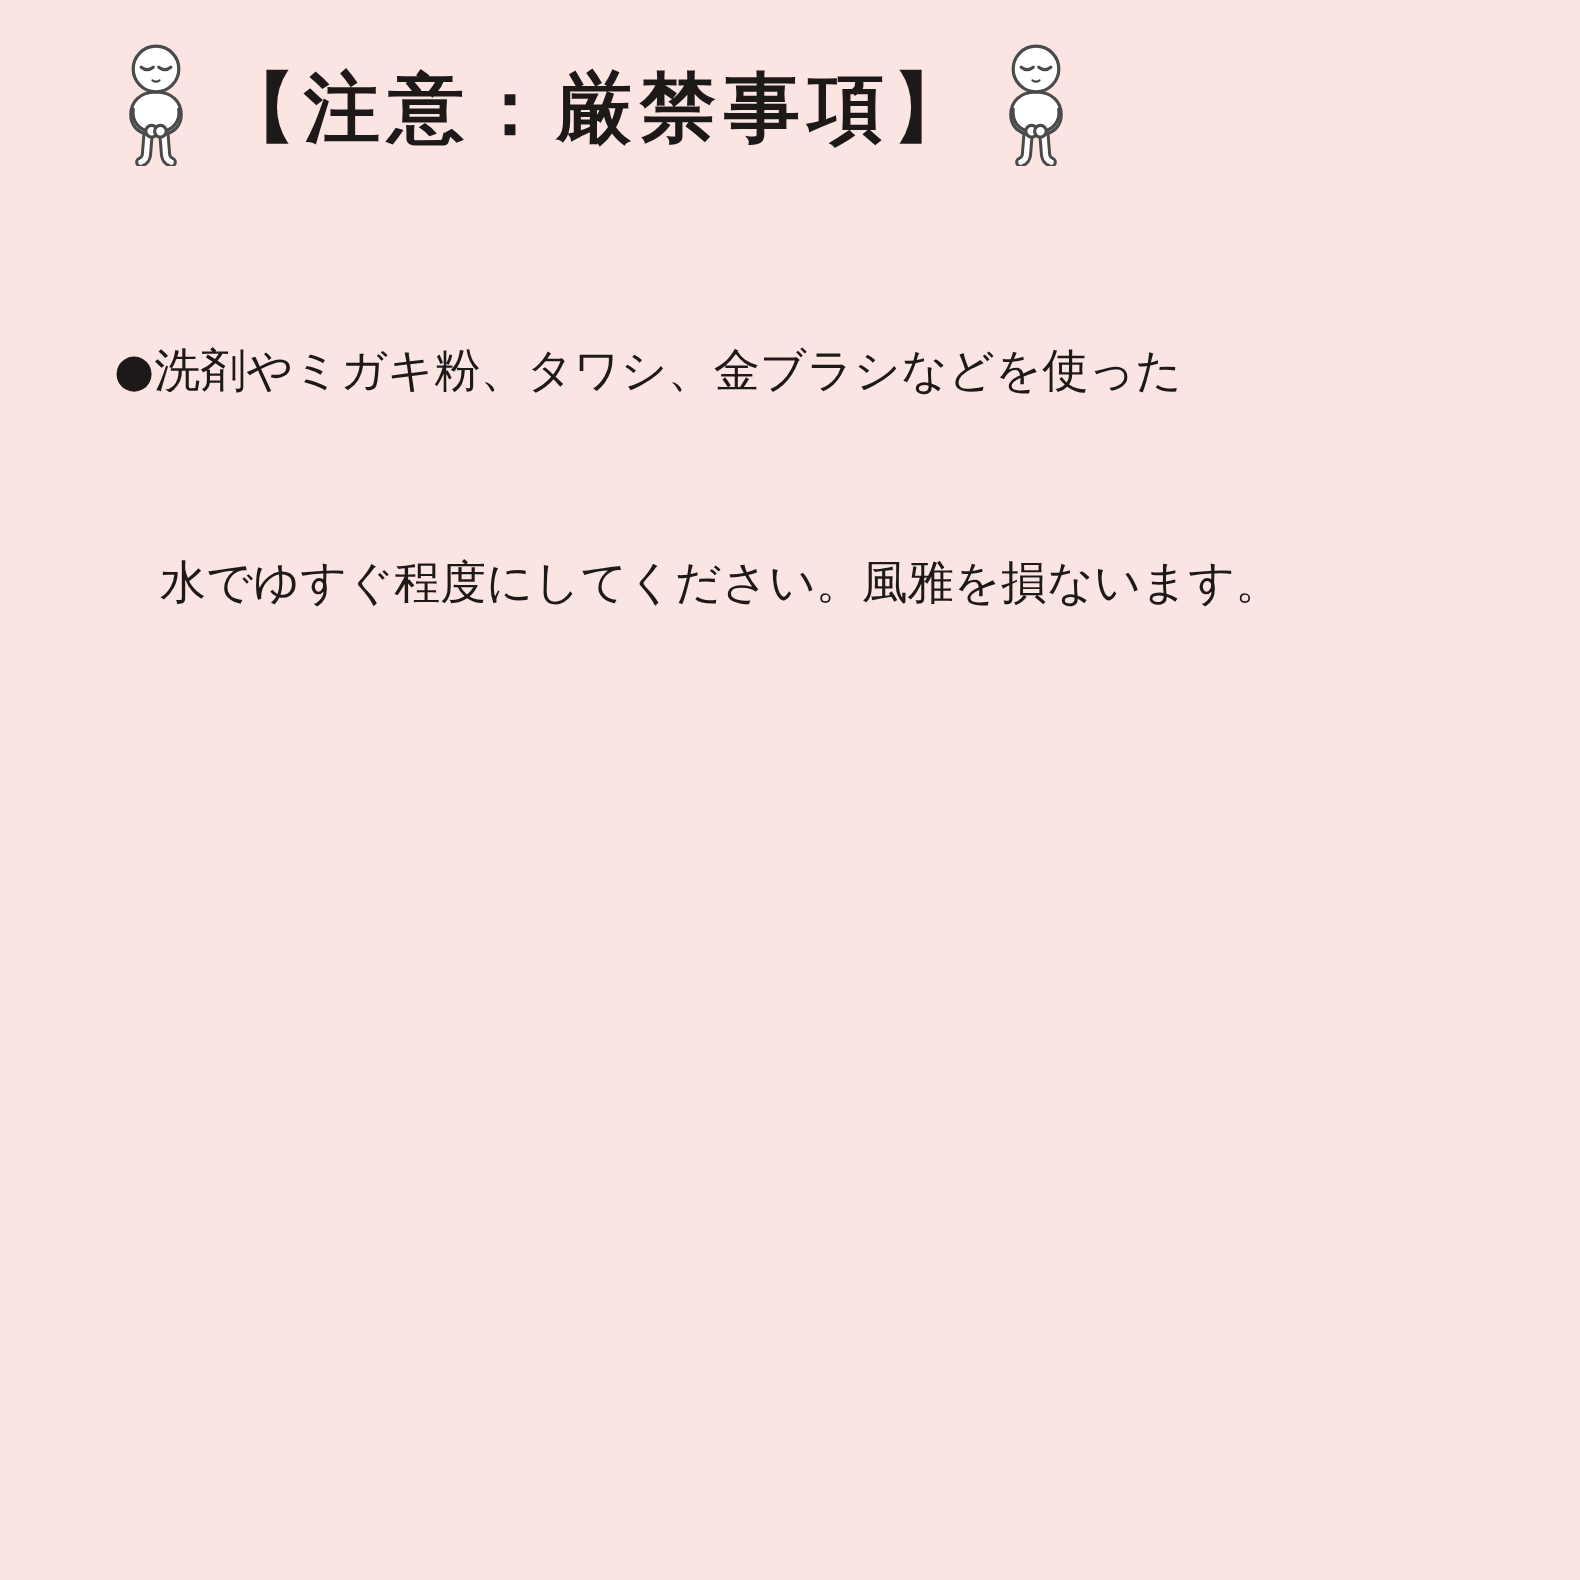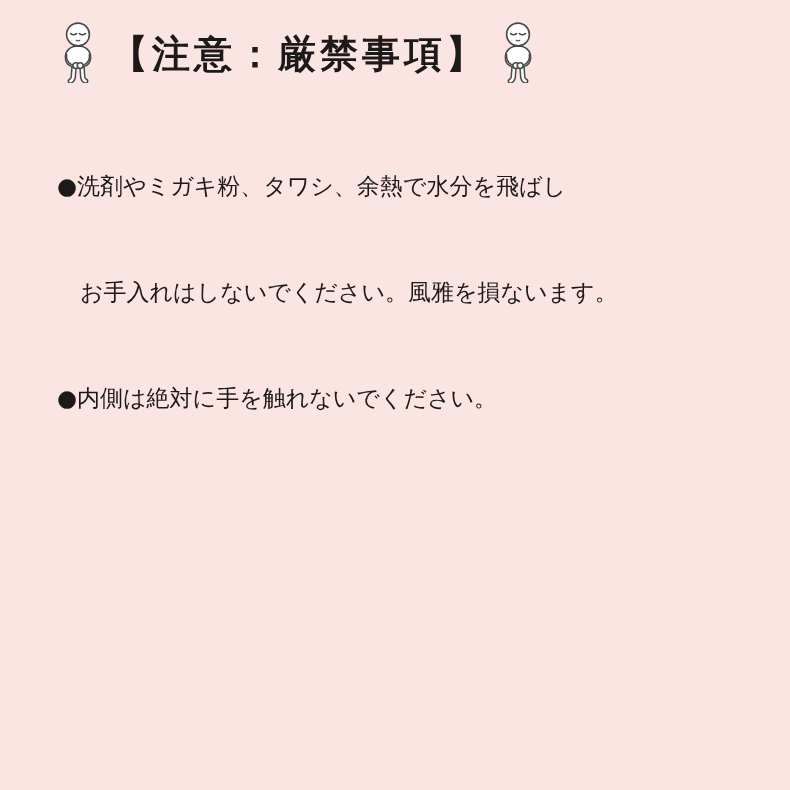--- a/index.html
+++ b/index.html
@@ -99,23 +99,22 @@
           <path d="M14.6,12.6 q3,2.4 6,0" fill="none"></path>
           <path d="M23.4,12.6 q3,2.4 6,0" fill="none"></path>
           <path d="M20.2,19.2 q1.8,1.3 3.6,0" fill="none" stroke-width="1.1"></path>
         </g>
       </svg>
     </span>
 
   </div>
 
   <div class="body-text">
-    <div class="line">●洗剤やミガキ粉、タワシ、余熱で水分を飛ばし</div>
-    <div class="line">　お手入れはしないでください。風雅を損ないます。</div>
-    <div class="line">●内側は絶対に手を触れないでください。</div>
+    <div class="line">●洗剤やミガキ粉、タワシ、金ブラシなどを使った</div>
+    <div class="line">　水でゆすぐ程度にしてください。風雅を損ないます。</div>
     
     
     
     
     
     
     
     
     
     

